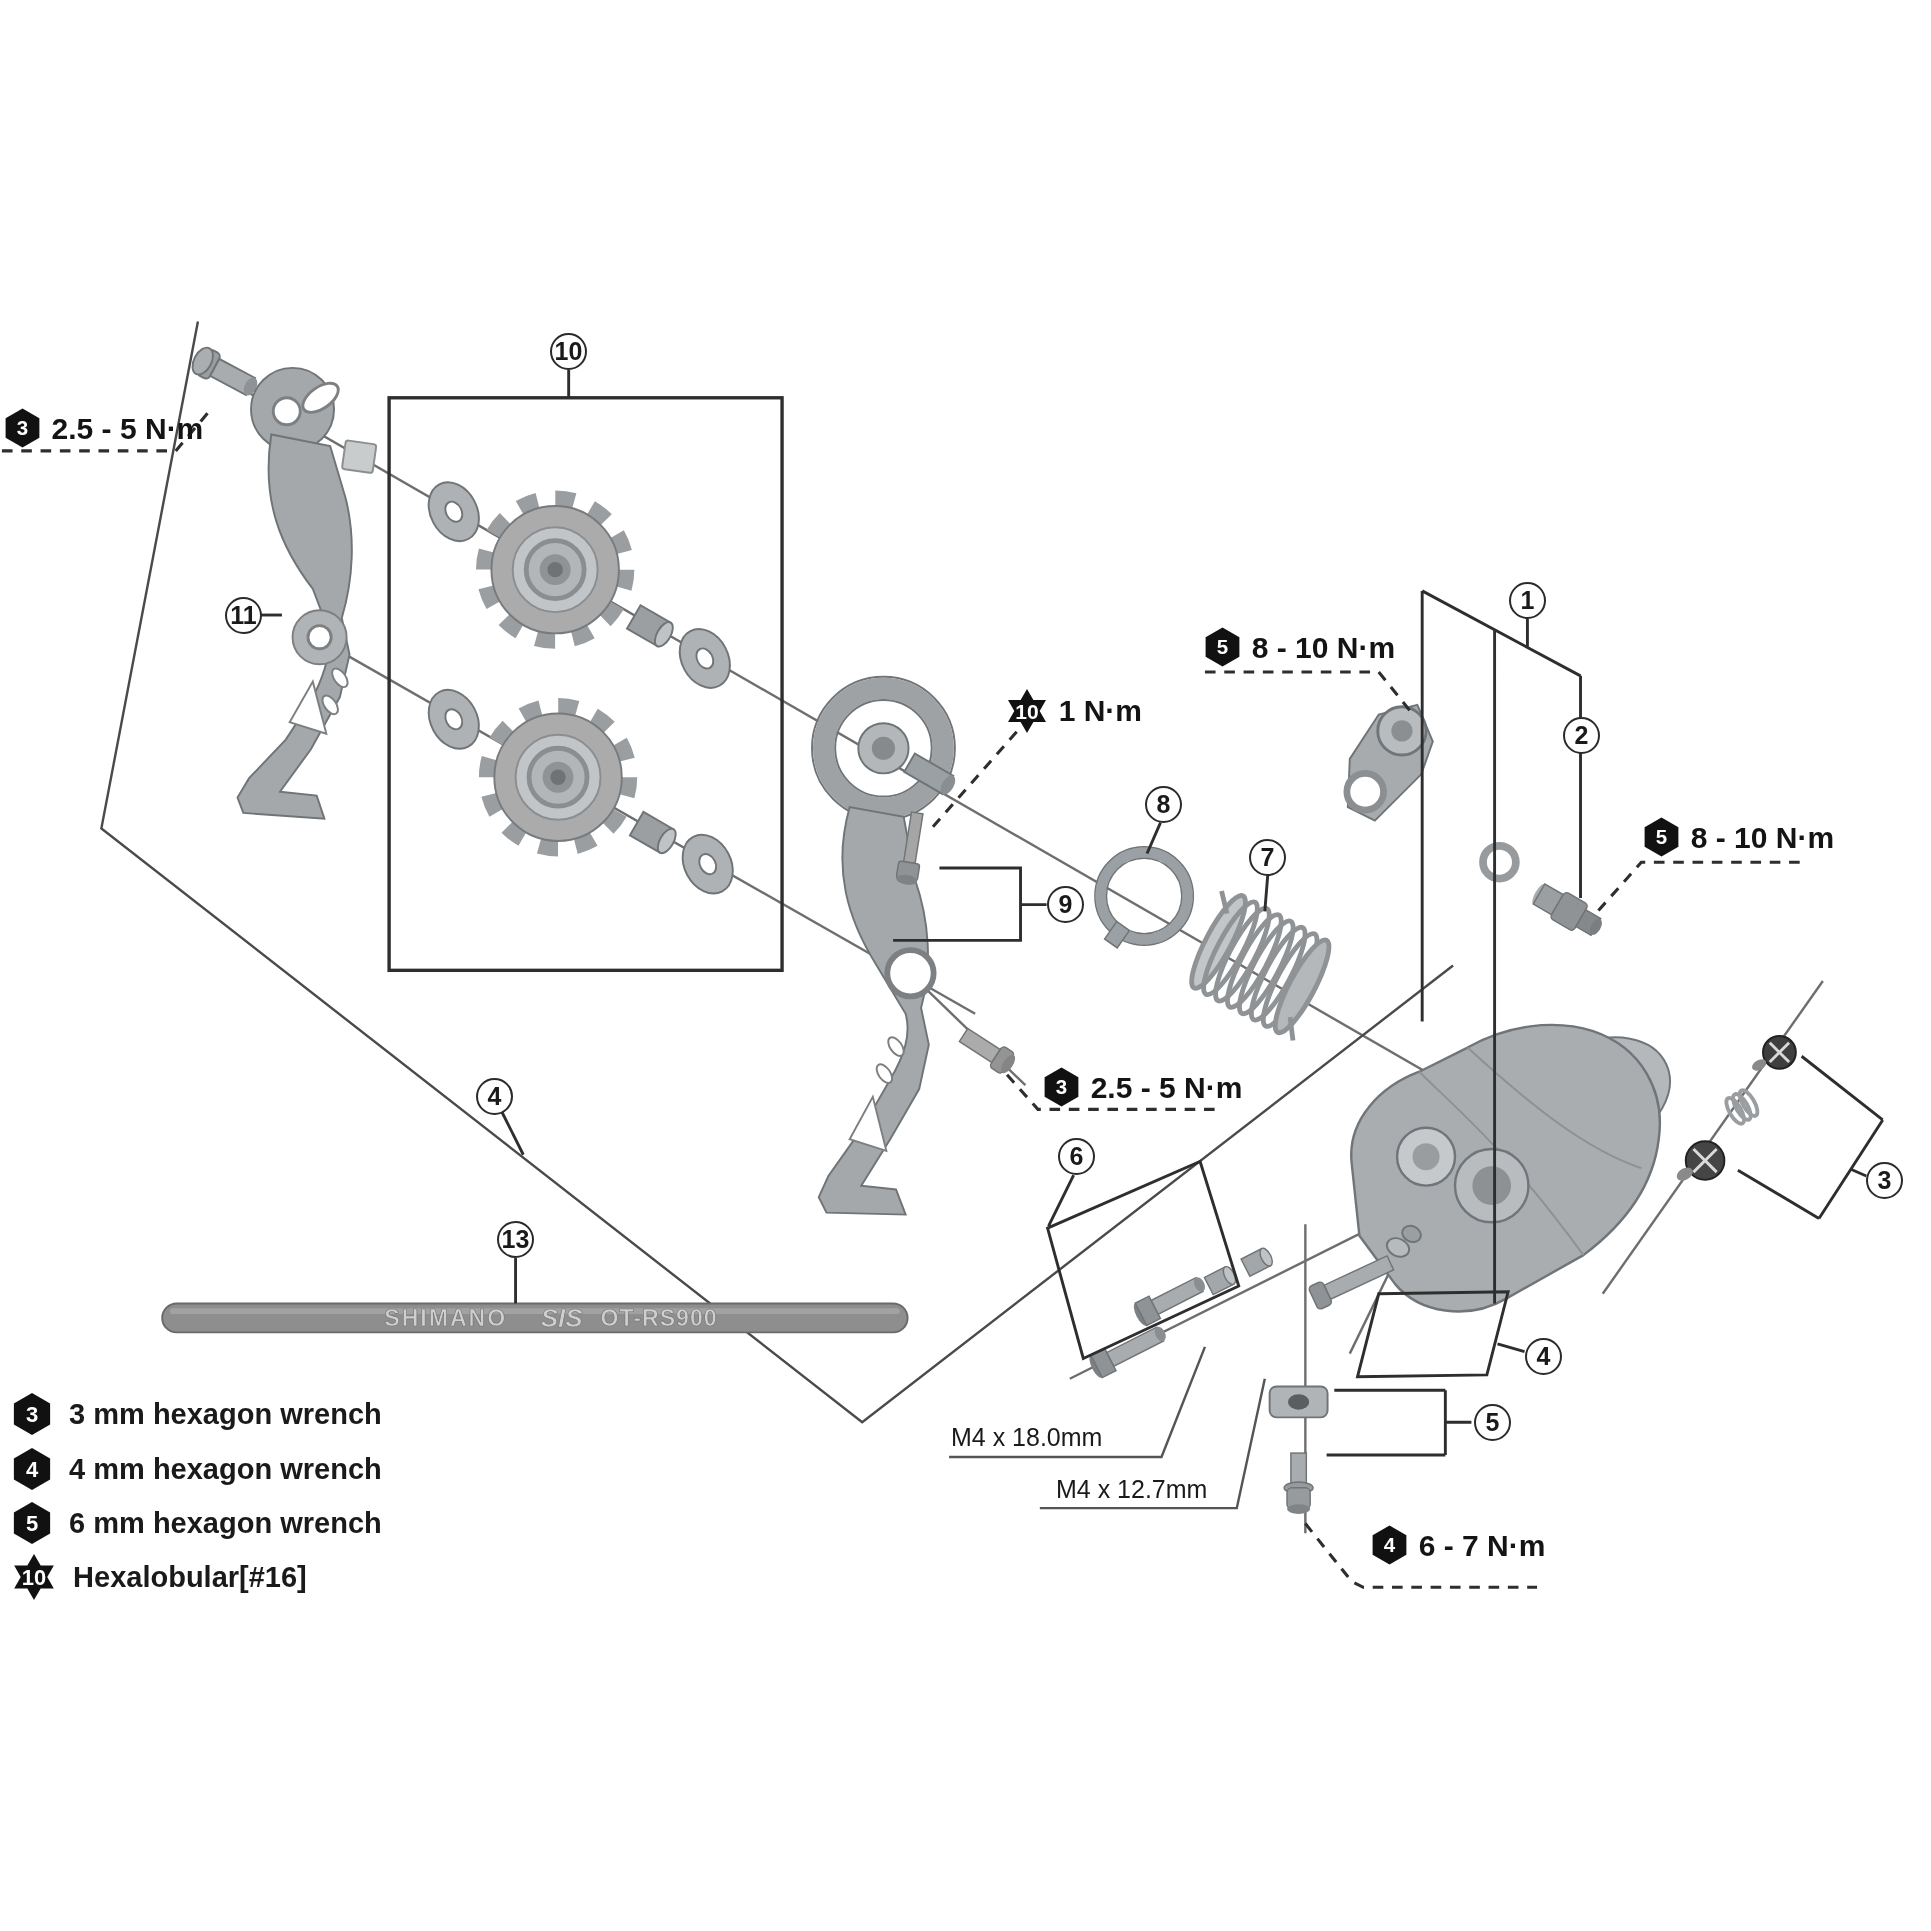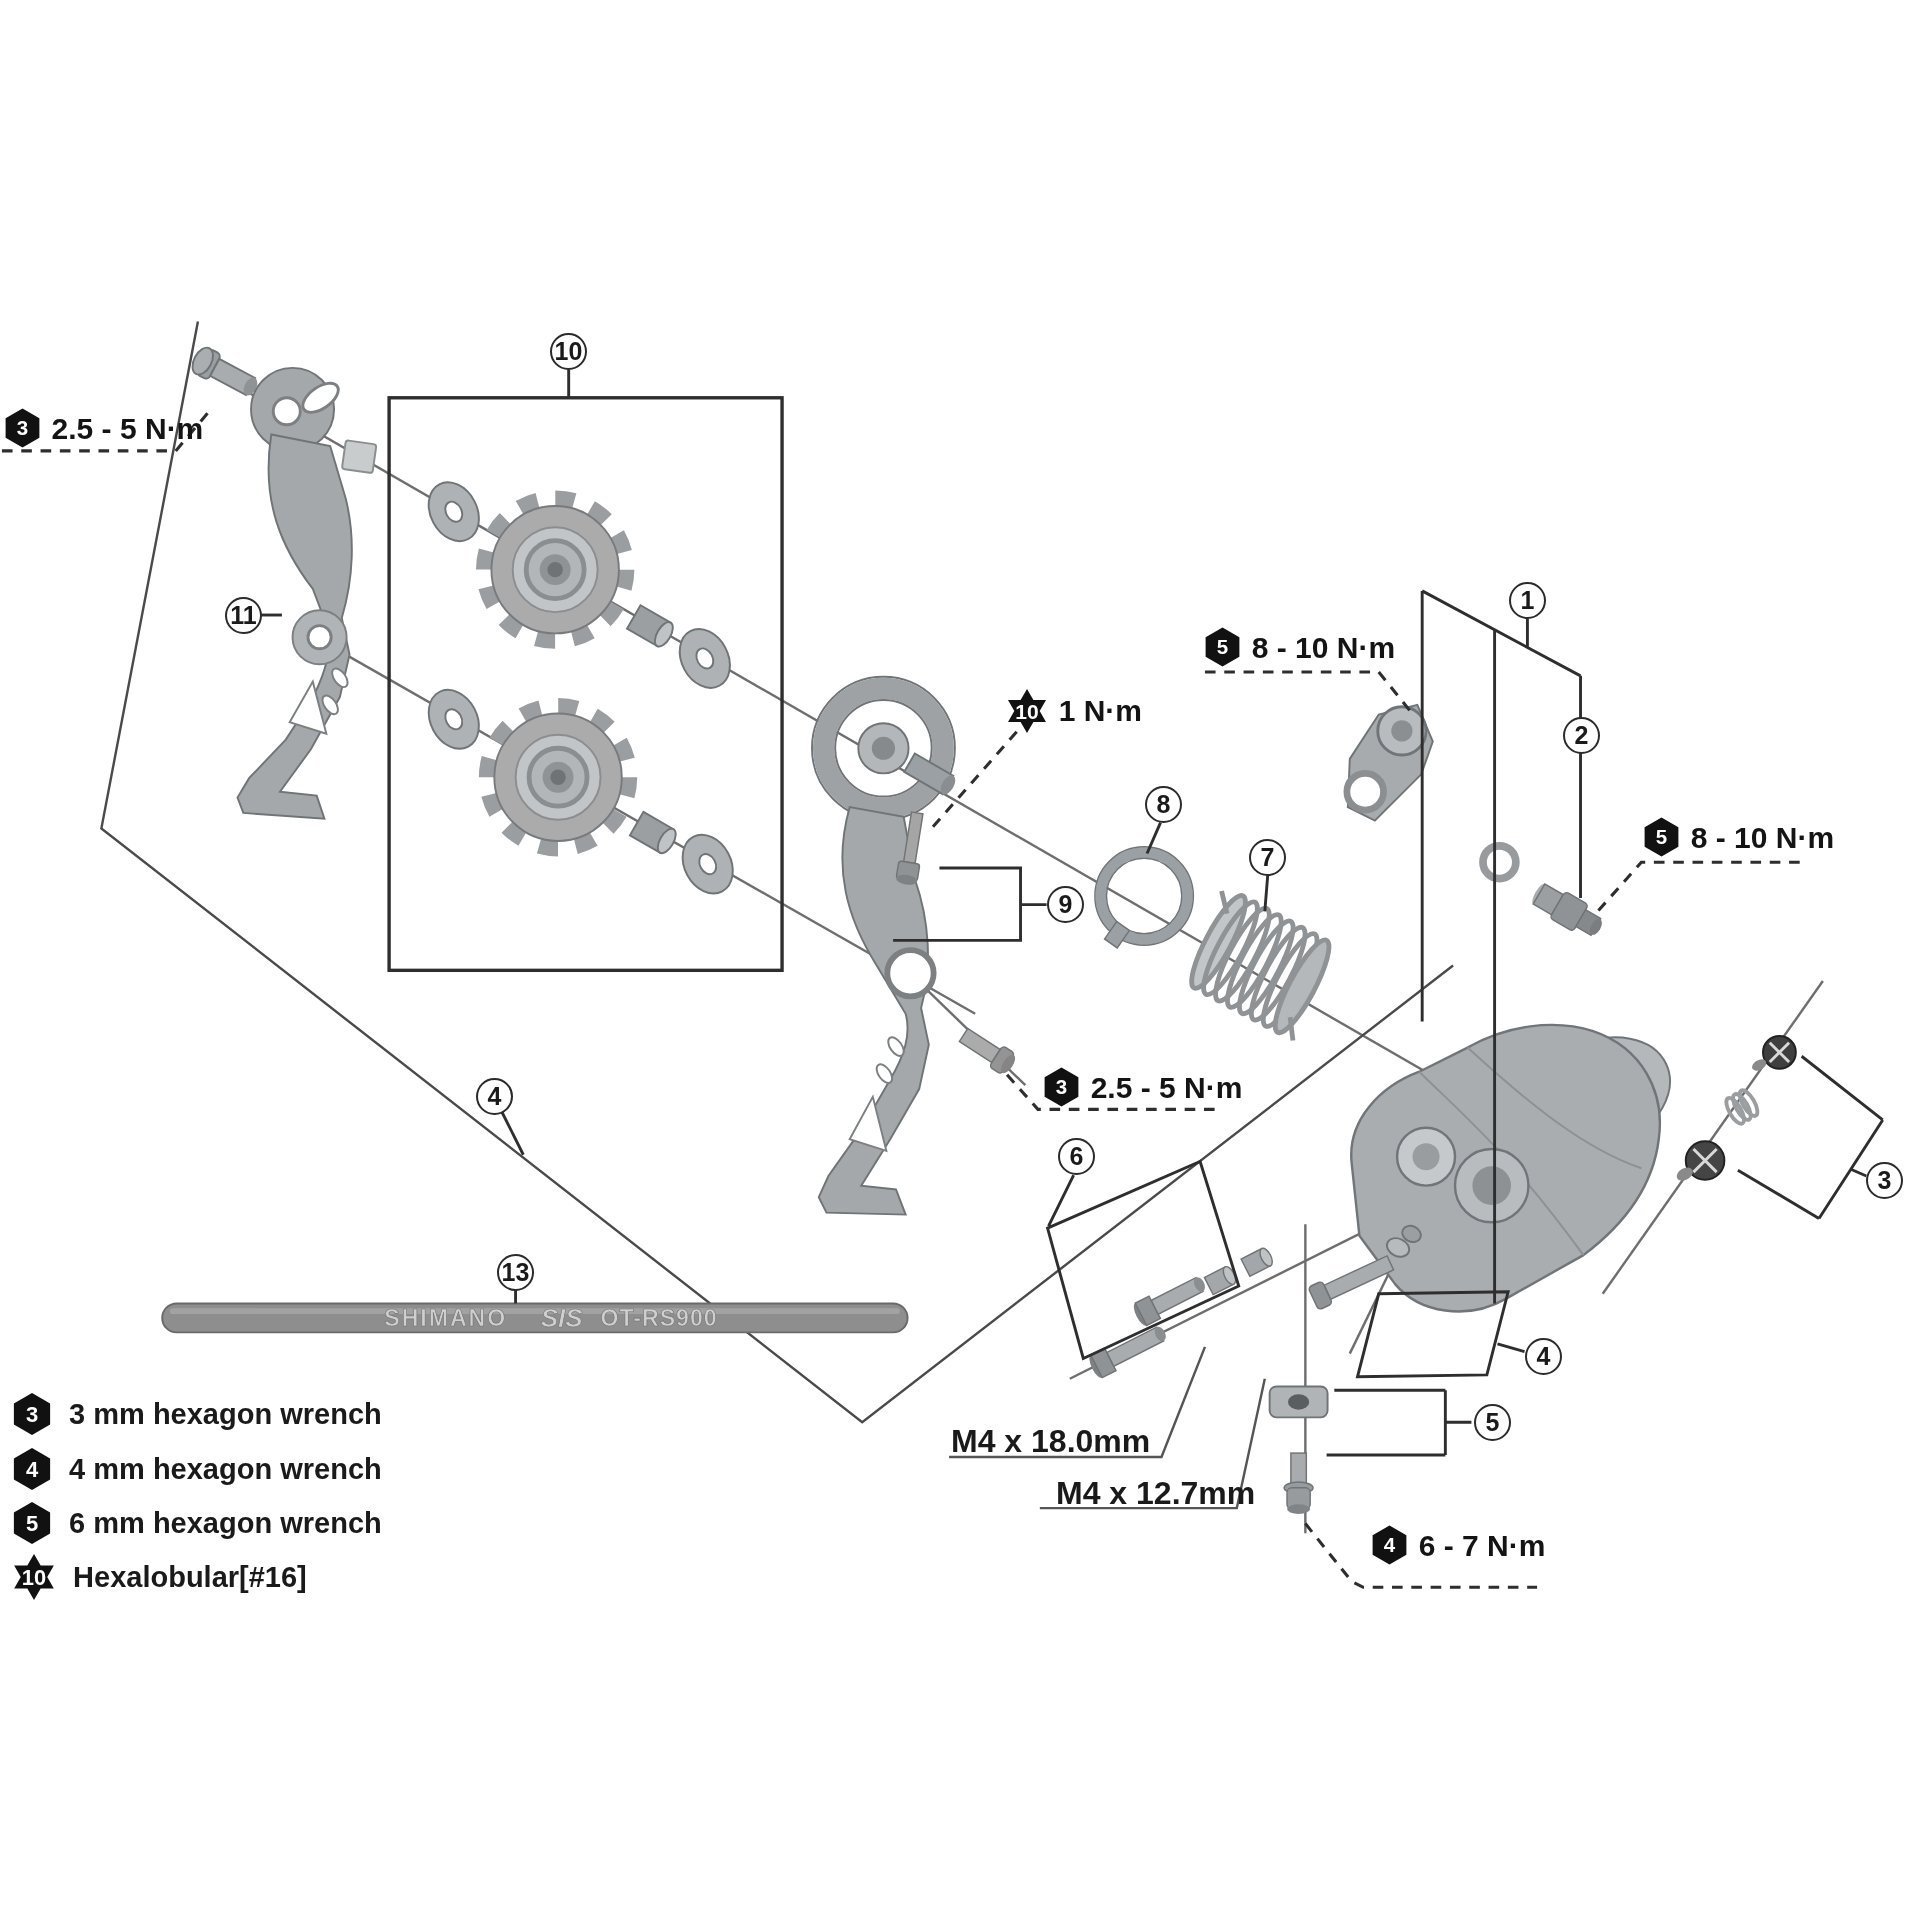--- a/index.html
+++ b/index.html
@@ -5,21 +5,21 @@
 <style>
   html,body{margin:0;padding:0;background:#ffffff;}
   #stage{position:relative;width:1931px;height:1931px;background:#fff;overflow:hidden;
          font-family:"Liberation Sans",sans-serif;}
   #art{position:absolute;left:0;top:0;}
   .callout{position:absolute;width:37px;height:37px;border:2.9px solid #2b2b2b;border-radius:50%;
            background:#fff;color:#1a1a1a;font-weight:bold;font-size:25px;line-height:33px;
            text-align:center;box-sizing:border-box;}
   .tq{position:absolute;display:flex;align-items:center;gap:8.7px;transform:translateY(-50%);
       color:#141414;font-weight:bold;font-size:30px;white-space:nowrap;}
-  .dim{position:absolute;color:#1a1a1a;font-weight:bold;font-size:32px;white-space:nowrap;}
+  .dim{position:absolute;color:#1a1a1a;font-weight:normal;font-size:25px;white-space:nowrap;}
   .legend-row{position:absolute;display:flex;align-items:center;gap:15.4px;transform:translateY(-50%);
       color:#1a1a1a;font-weight:bold;font-size:29px;white-space:nowrap;}
   .ic{display:inline-flex;align-items:center;justify-content:center;}
 </style>
 </head>
 <body>
 
 <div id="stage">
 
 <svg id="art" width="1931" height="1931" viewBox="0 0 2000 2000">
@@ -290,21 +290,21 @@
       <div class="callout" style="left: 1866px; top: 1162px;">3</div>
       <div class="callout" style="left: 1525px; top: 1338px;">4</div>
       <div class="callout" style="left: 1474px; top: 1404px;">5</div>
       <div class="callout" style="left: 1058px; top: 1138px;">6</div>
       <div class="callout" style="left: 1249px; top: 839px;">7</div>
       <div class="callout" style="left: 1145px; top: 786px;">8</div>
       <div class="callout" style="left: 1047px; top: 886px;">9</div>
       <div class="callout" style="left: 550px; top: 333px;">10</div>
       <div class="callout" style="left: 217px; top: 597px; margin-left: 8px;">11</div>
       <div class="callout" style="left: 476px; top: 1078px;">4</div>
-      <div class="callout" style="left: 497px; top: 1221px; margin-top: 33px;">13</div>
+      <div class="callout" style="left: 497px; top: 1221px;">13</div>
       <div class="tq" style="left: 1.9px; top: 428px;">
         <span class="ic">
           <svg width="41" height="41" viewBox="-21 -21 42 42" style="font-size:31px">
             <polygon points="0,-20 17.3,-10 17.3,10 0,20 -17.3,10 -17.3,-10" fill="#111111"></polygon>
             <text x="0" y="7.5" text-anchor="middle" font-size="21" font-weight="bold" fill="#fff" font-family="Liberation Sans, sans-serif">3</text>
           </svg>
         </span>
         <span>2.5 - 5 N·m</span>
       </div>
       <div class="tq" style="left: 1202px; top: 647px;">

